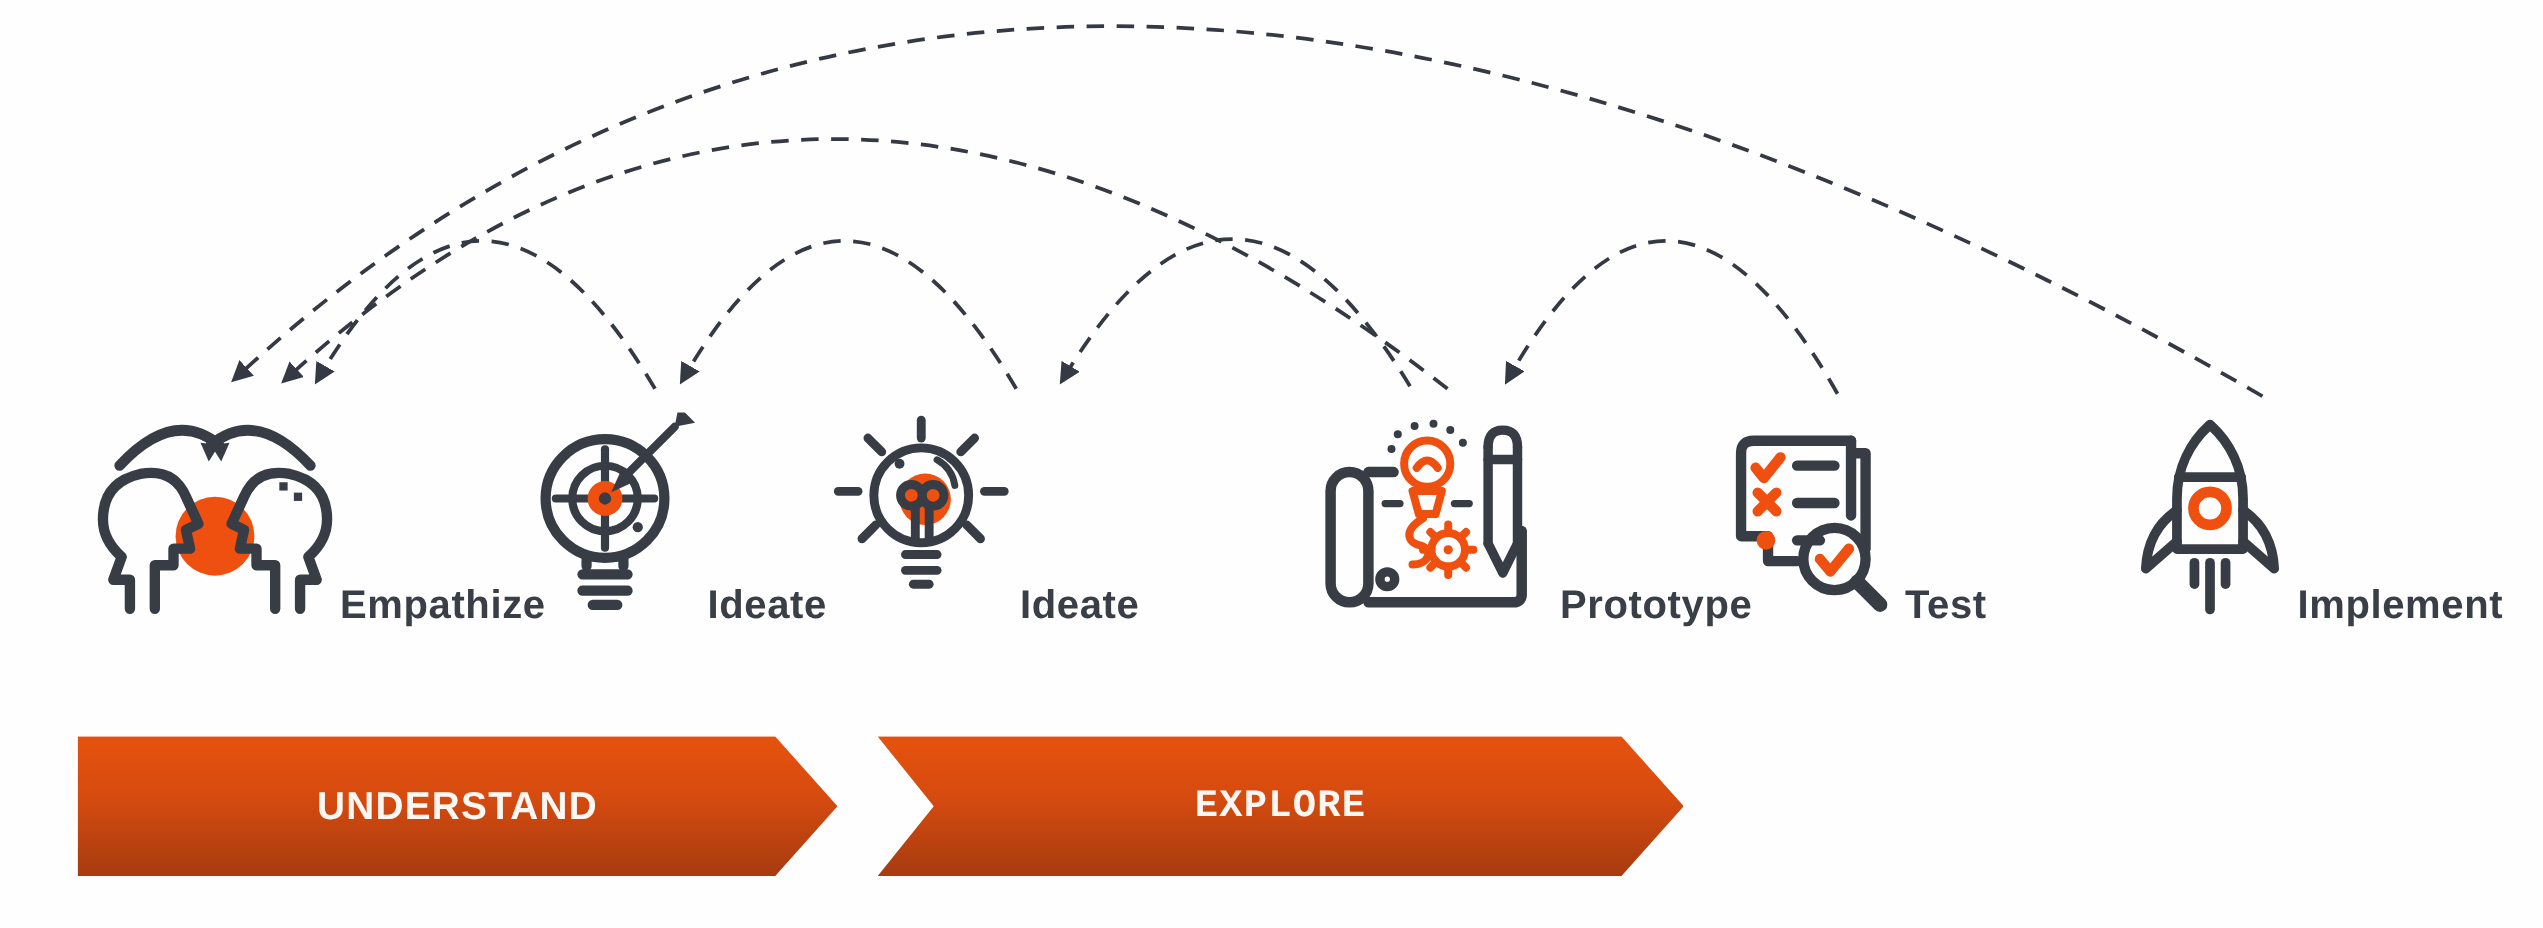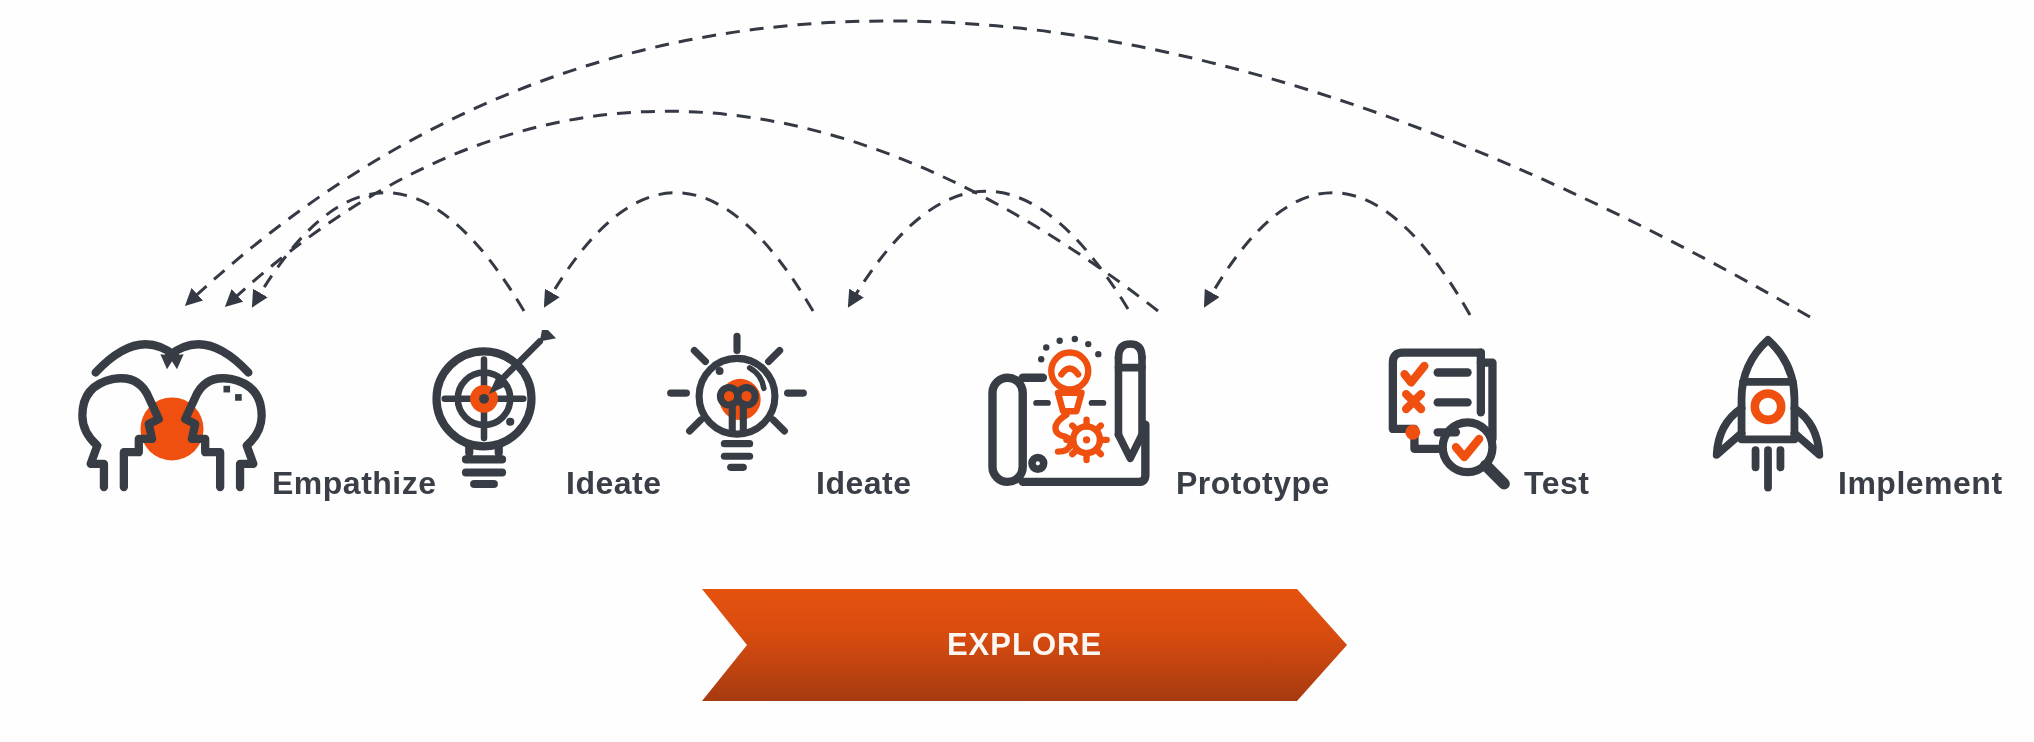--- a/index.html
+++ b/index.html
@@ -21,21 +21,21 @@
     font-size:32px;font-weight:700;color:#3a3f47;letter-spacing:.5px;
   }
   .banner{position:absolute;left:0;top:589px;width:2034px;height:112px;}
   .banner-seg{
     position:absolute;top:0;height:112px;
     background:linear-gradient(180deg,#e5520e 0%,#d74b0f 42%,#a63b10 100%);
     display:flex;align-items:center;justify-content:center;
     color:#fcf7f2;font-size:31px;font-weight:700;letter-spacing:1px;
   }
   .seg-start{clip-path:polygon(0 0, calc(100% - 50px) 0, 100% 50%, calc(100% - 50px) 100%, 0 100%);}
-  .seg-mid{clip-path:polygon(0 0, calc(100% - 50px) 0, 100% 50%, calc(100% - 50px) 100%, 0 100%, 45px 50%);}
+  .seg-mid{clip-path:polygon(0 0, calc(100% - 50px) 0, 100% 50%, calc(100% - 50px) 100%, 0 100%, 45px 50%);font-family:Liberation Mono, monospace;}
   .ink-stroke{stroke:#383d45;fill:none;stroke-linecap:round;stroke-linejoin:round;}
   .orange-stroke{stroke:#f0500f;fill:none;stroke-linecap:round;stroke-linejoin:round;}
 </style>
 </head>
 <body>
 
 <div id="canvas">
 
   <svg id="arc-layer" viewBox="0 0 2034 742" xmlns="http://www.w3.org/2000/svg">
     <defs>
@@ -121,21 +121,21 @@
           <path d="M42 78 H58"></path>
           <path d="M46 85 H54"></path>
         </g>
         <path class="ink-stroke" stroke-width="3.5" d="M58 22 A18 18 0 0 1 67 35"></path>
         <circle cx="39" cy="24" r="2.5" fill="#383d45"></circle>
       </svg>
     </div>
     <div class="stage-label">Ideate</div>
   </div>
 
-  <div class="stage" style="left:982px">
+  <div class="stage" style="left:1054px">
     <div class="icon-wrap">
       <svg width="194" height="168" viewBox="0 0 115 100">
         <g class="ink-stroke" stroke-width="5">
           <path d="M15 26 a9 9 0 0 1 9 9 v44 a9 9 0 0 1 -18 0 v-44 a9 9 0 0 1 9 -9 Z"></path>
           <path d="M24 26 H36"></path>
           <path d="M24 88 H93 Q97 88 97 84 V54"></path>
         </g>
         <g class="ink-stroke" stroke-width="3.5">
           <path d="M32 41 H39"></path>
           <path d="M65 41 H72"></path>
@@ -205,18 +205,21 @@
           <path d="M45 77 V101"></path>
           <path d="M53 77 V88"></path>
         </g>
         <circle cx="45" cy="49" r="8.5" class="orange-stroke" stroke-width="5.5"></circle>
       </svg>
     </div>
     <div class="stage-label">Implement</div>
   </div>
 
   <div class="banner">
+    <div class="banner-seg seg-start" style="left:62px;width:608px">
+      <span>UNDERSTAND</span>
+    </div>
     <div class="banner-seg seg-mid" style="left:702px;width:645px">
       <span>EXPLORE</span>
     </div>
   </div>
 
 </div>
 
 </body></html>

